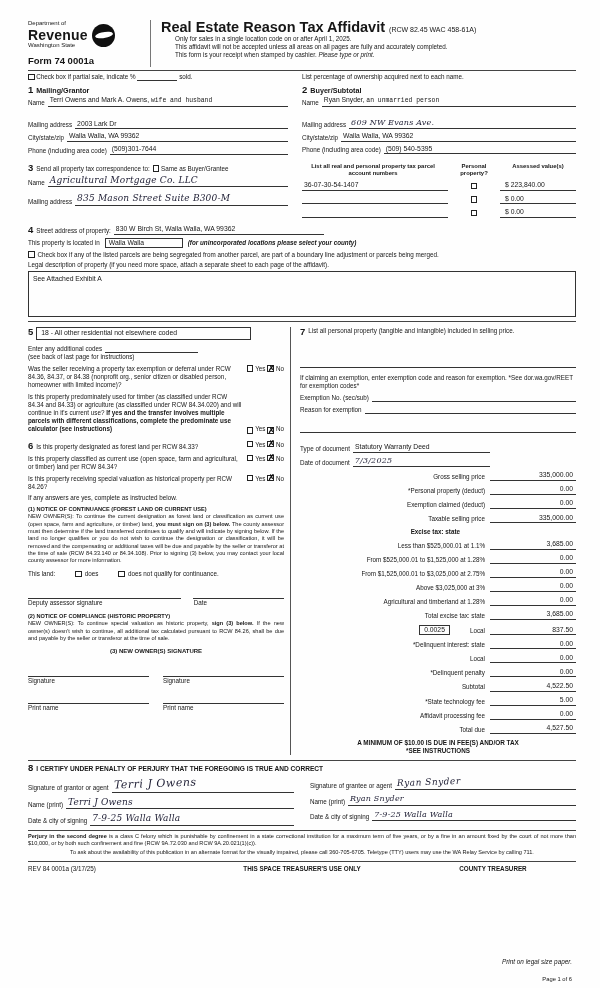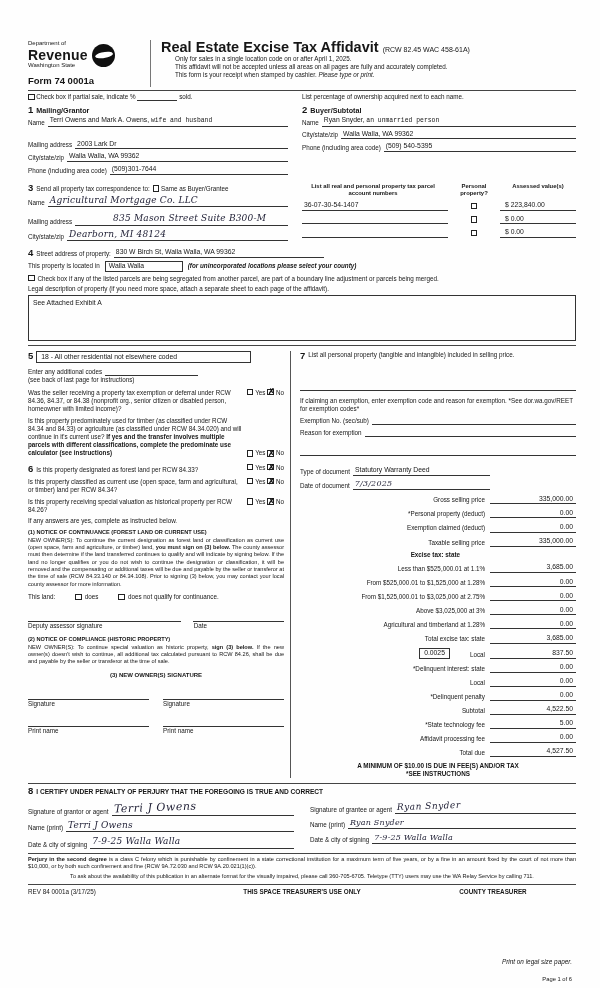--- a/index.html
+++ b/index.html
@@ -5,21 +5,21 @@
   *{margin:0;padding:0;box-sizing:border-box;}
   body{background:#d8d8d8;font-family:"Liberation Sans",sans-serif;}
   .page{position:relative;width:600px;height:988px;margin:0 auto;background:#fefefe;color:#161616;
         padding:20px 24px 0 28px;font-size:6.3px;line-height:1.28;overflow:hidden;}
   .b{font-weight:bold;}
   .i{font-style:italic;}
   .row{display:flex;}
   .grow{flex:1;}
   .hr{border-top:0.8px solid #444;margin:3px 0 2px 0;}
   
-  .hdr{display:flex;margin-top:20px;}
+  .hdr{display:flex;}
   .logo-wrap{width:122px;flex:none;}
   .logo-row{display:flex;align-items:center;}
   .dept1{font-size:6px;}
   .dept2{font-size:14px;font-weight:bold;letter-spacing:.2px;line-height:1.05;}
   .dept3{font-size:6px;}
   .logo-circle{width:23px;height:23px;border-radius:50%;background:#101010;flex:none;margin-left:4px;position:relative;overflow:hidden;}
   .logo-circle::after{content:"";position:absolute;left:3px;top:8px;width:18px;height:6px;background:#fff;
         border-radius:60% 90% 50% 90%;transform:rotate(-14deg);}
   .form-no{font-size:9.5px;font-weight:bold;margin-top:5px;}
   .title-wrap{flex:1;padding-left:10px;border-left:0.8px solid #777;}
@@ -96,21 +96,21 @@
         <div>
           <div class="dept1">Department of</div>
           <div class="dept2">Revenue</div>
           <div class="dept3">Washington State</div>
         </div>
         <div class="logo-circle"></div>
       </div>
       <div class="form-no">Form 74 0001a</div>
     </div>
     <div class="title-wrap">
-      <div class="title-main"><span>Real Estate Excise Tax Affidavit</span> <span class="title-ref">(RCW 82.45 WAC 458-61A)</span></div>
+      <div class="title-main"><span>Real Estate Reason Tax Affidavit</span> <span class="title-ref">(RCW 82.45 WAC 458-61A)</span></div>
       <div class="hnote">Only for sales in a single location code on or after April 1, 2025.</div>
       <div class="hnote">This affidavit will not be accepted unless all areas on all pages are fully and accurately completed.</div>
       <div class="hnote"><span>This form is your receipt when stamped by cashier.</span> <span class="i">Please type or print.</span></div>
     </div>
   </div>
   <div class="hr"></div>
 
   <div class="cols">
     <div class="cl">
       <span class="cb"></span>
@@ -145,20 +145,24 @@
       </div>
     </div>
     <div class="cr">
       <div class="row" style="align-items:baseline;">
         <span class="secnum">2</span>
         <span class="sech">Buyer/Subtotal</span>
       </div>
       <div class="f" style="margin-top:1px;">
         <span class="lab">Name</span>
         <span class="line"><span class="pr">Ryan Snyder,</span> <span class="tp">an unmarried person</span></span>
+      </div>
+      <div class="f" style="margin-top:11px;">
+        <span class="lab">Mailing address</span>
+        <span class="line"><span class="hw">609 NW Evans Ave.</span></span>
       </div>
       <div class="f" style="margin-top:3px;">
         <span class="lab">City/state/zip</span>
         <span class="line"><span class="pr">Walla Walla, WA 99362</span></span>
       </div>
       <div class="f" style="margin-top:3px;">
         <span class="lab">Phone (including area code)</span>
         <span class="line"><span class="pr">(509) 540-5395</span></span>
       </div>
     </div>
@@ -171,25 +175,21 @@
         <span>Send all property tax correspondence to:</span>
         <span style="margin-left:3px;"><span class="cb"></span>
         <span>Same as Buyer/Grantee</span></span>
       </div>
       <div class="f" style="margin-top:2px;">
         <span class="lab">Name</span>
         <span class="line" style="min-height:12px;"><span class="hw" style="font-size:9px;">Agricultural Mortgage Co. LLC</span></span>
       </div>
       <div class="f" style="margin-top:6px;">
         <span class="lab">Mailing address</span>
-        <span class="line" style="min-height:11px;"><span class="hw" style="font-size:9px;margin-left:36px;">835 Mason Street Suite B300-M</span></span>
-      </div>
-      <div class="f" style="margin-top:3px;">
-        <span class="lab">City/state/zip</span>
-        <span class="line" style="min-height:11px;"><span class="hw" style="font-size:9px;">Dearborn, MI 48124</span></span>
+        <span class="line" style="min-height:11px;"><span class="hw" style="font-size:9px;">835 Mason Street Suite B300-M</span></span>
       </div>
     </div>
     <div class="cr pt">
       <div class="pt-h">
         <div class="ptc1">List all real and personal property tax parcel account numbers</div>
         <div class="ptc2">Personal property?</div>
         <div class="ptc3">Assessed value(s)</div>
       </div>
       <div class="pt-r">
         <div class="pline pr">36-07-30-54-1407</div>

